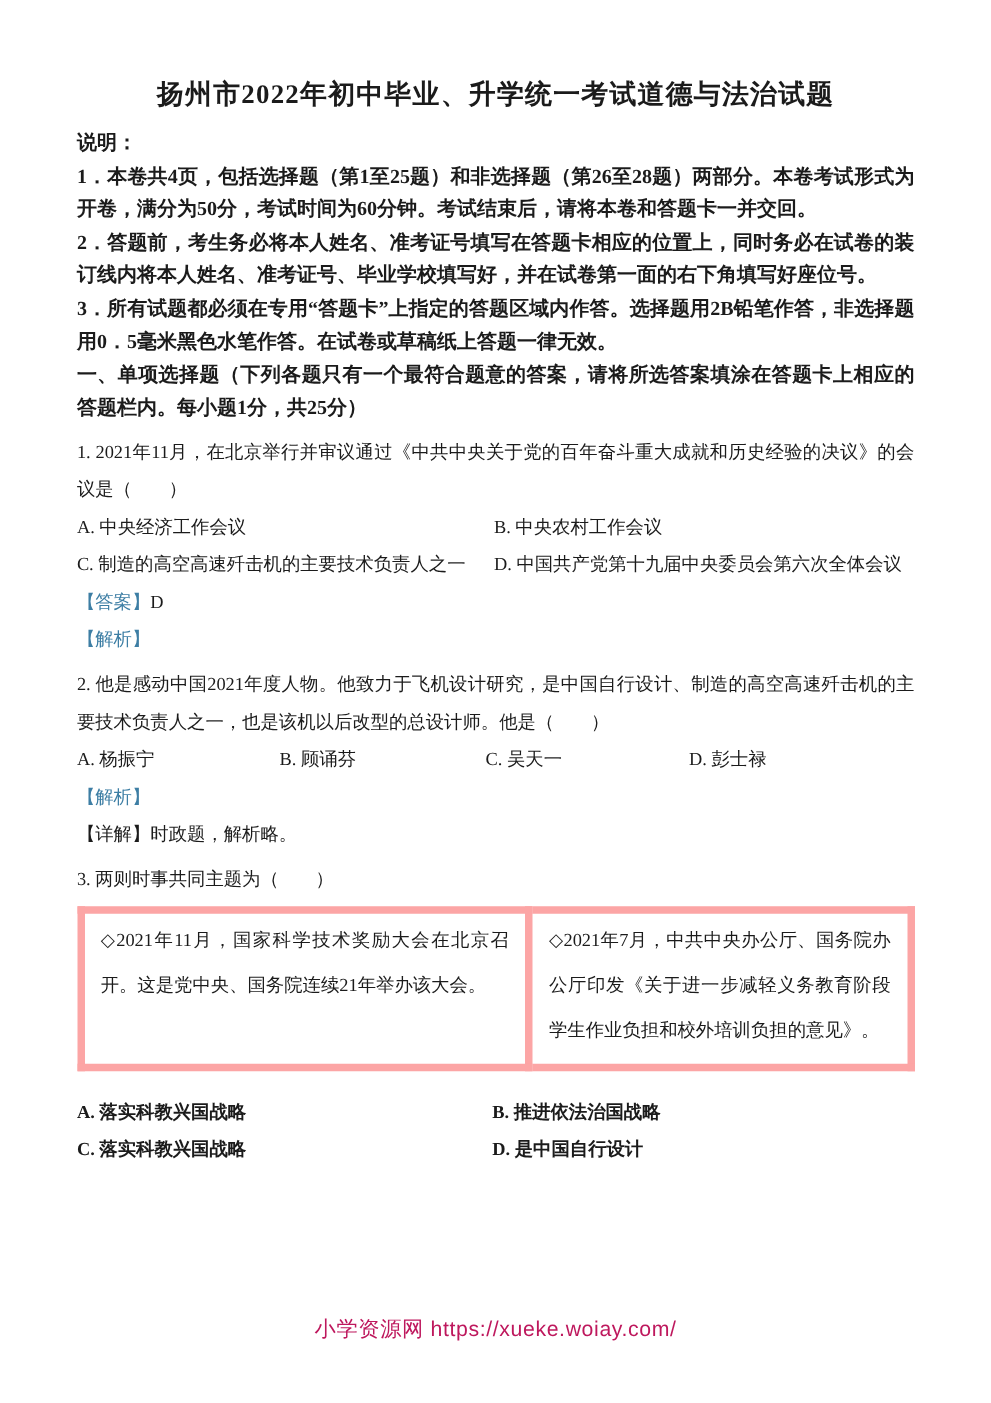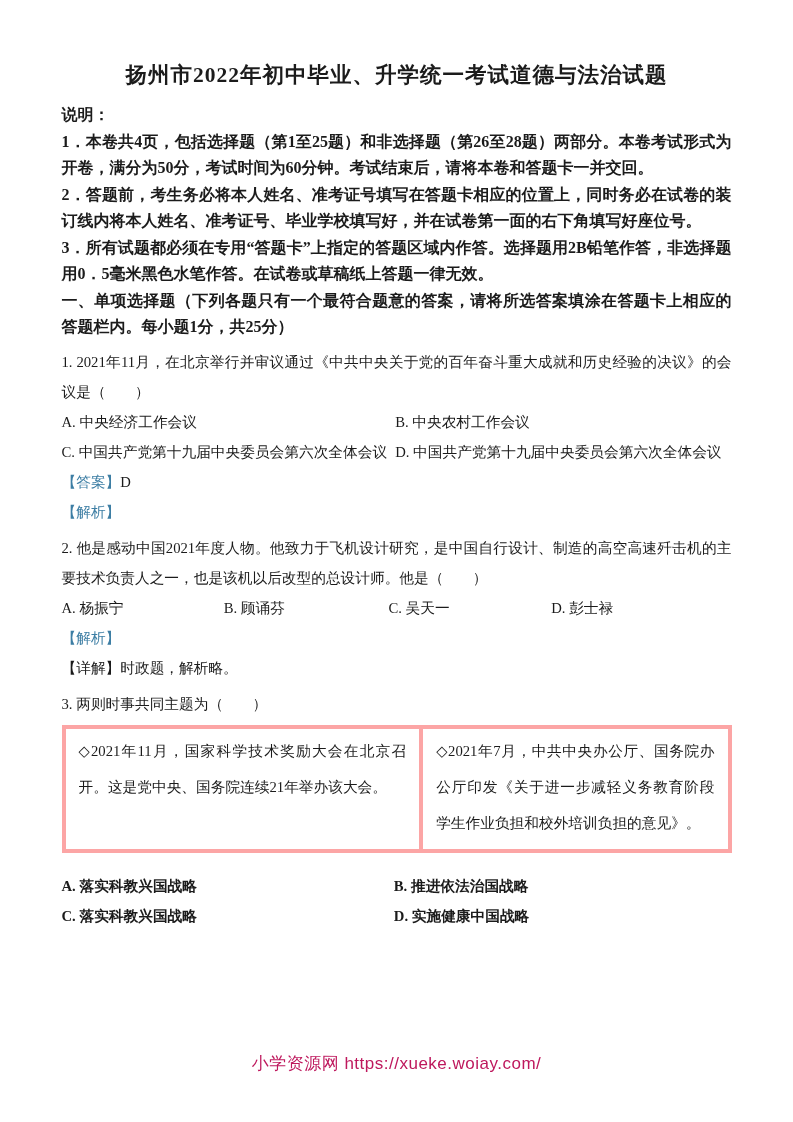--- a/index.html
+++ b/index.html
@@ -29,21 +29,21 @@
   .cols2a { grid-template-columns: 49.8% 1fr; }
   .cols2b { grid-template-columns: 49.6% 1fr; }
   .cols4  { grid-template-columns: 24.2% 24.6% 24.3% 1fr; }
   .line { font-size: 14.7px; line-height: 30px; margin: 0; }
   .tag { color: #3d7ea4; }
   .q3table {
     width: 100%; border-collapse: collapse; margin: 6px 0 12px 0;
     table-layout: fixed;
   }
   .q3table td {
-    border: 4px solid #fca5a5; vertical-align: top;
+    border: 6px solid #fca5a5; vertical-align: top;
     padding: 4px 13px 8px 13px;
     font-size: 14.7px; line-height: 36px; text-align: justify;
   }
   .q3table td.left { width: 49.2%; }
   .opts-q3 { margin-top: 18px; font-weight: bold; }
   .footer {
     position: absolute; top: 1052px; left: 0; width: 100%;
     text-align: center;
     font-family: "Liberation Sans", "DejaVu Sans", sans-serif;
     font-size: 17px; color: #be185d; letter-spacing: 0.5px;
@@ -61,21 +61,21 @@
   <p class="b">2．答题前，考生务必将本人姓名、准考证号填写在答题卡相应的位置上，同时务必在试卷的装订线内将本人姓名、准考证号、毕业学校填写好，并在试卷第一面的右下角填写好座位号。</p>
   <p class="b">3．所有试题都必须在专用“答题卡”上指定的答题区域内作答。选择题用2B铅笔作答，非选择题用0．5毫米黑色水笔作答。在试卷或草稿纸上答题一律无效。</p>
 
   <p class="b">一、单项选择题（下列各题只有一个最符合题意的答案，请将所选答案填涂在答题卡上相应的答题栏内。每小题1分，共25分）</p>
 
   <section>
     <p class="stem">1. 2021年11月，在北京举行并审议通过《中共中央关于党的百年奋斗重大成就和历史经验的决议》的会议是（　　）</p>
     <div class="opts cols2a">
       <span class="opt">A. 中央经济工作会议</span>
       <span class="opt">B. 中央农村工作会议</span>
-      <span class="opt">C. 中国共产党第十九届中央委员会第六次全体会议</span>
+      <span class="opt">C. 制造的高空高速歼击机的主要技术负责人之一</span>
       <span class="opt">D. 中国共产党第十九届中央委员会第六次全体会议</span>
     </div>
     <p class="line"><span class="tag">【答案】</span><span>D</span></p>
     <p class="line"><span class="tag">【解析】</span></p>
   </section>
 
   <section>
     <p class="stem">2. 他是感动中国2021年度人物。他致力于飞机设计研究，是中国自行设计、制造的高空高速歼击机的主要技术负责人之一，也是该机以后改型的总设计师。他是（　　）</p>
     <div class="opts cols4">
       <span class="opt">A. 杨振宁</span>
@@ -94,21 +94,21 @@
           <tr>
         <td class="left">◇2021年11月，国家科学技术奖励大会在北京召开。这是党中央、国务院连续21年举办该大会。</td>
         <td>◇2021年7月，中共中央办公厅、国务院办公厅印发《关于进一步减轻义务教育阶段学生作业负担和校外培训负担的意见》。</td>
       </tr>
     </tbody>
       </table>
     <div class="opts cols2b opts-q3">
       <span class="opt">A. 落实科教兴国战略</span>
       <span class="opt">B. 推进依法治国战略</span>
       <span class="opt">C. 落实科教兴国战略</span>
-      <span class="opt">D. 实施健康中国战略</span>
+      <span class="opt">D. 是中国自行设计</span>
     </div>
   </section>
 
 </div>
 
 <div class="footer">
   <span>小学资源网 https://xueke.woiay.com/</span>
 </div>
 
 </body></html>

